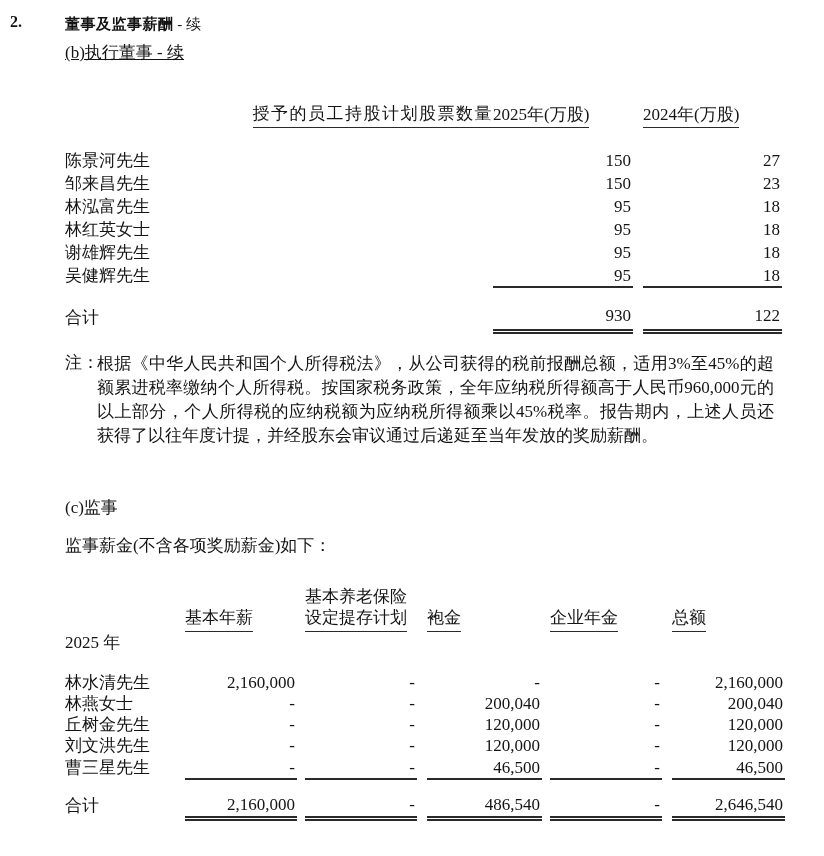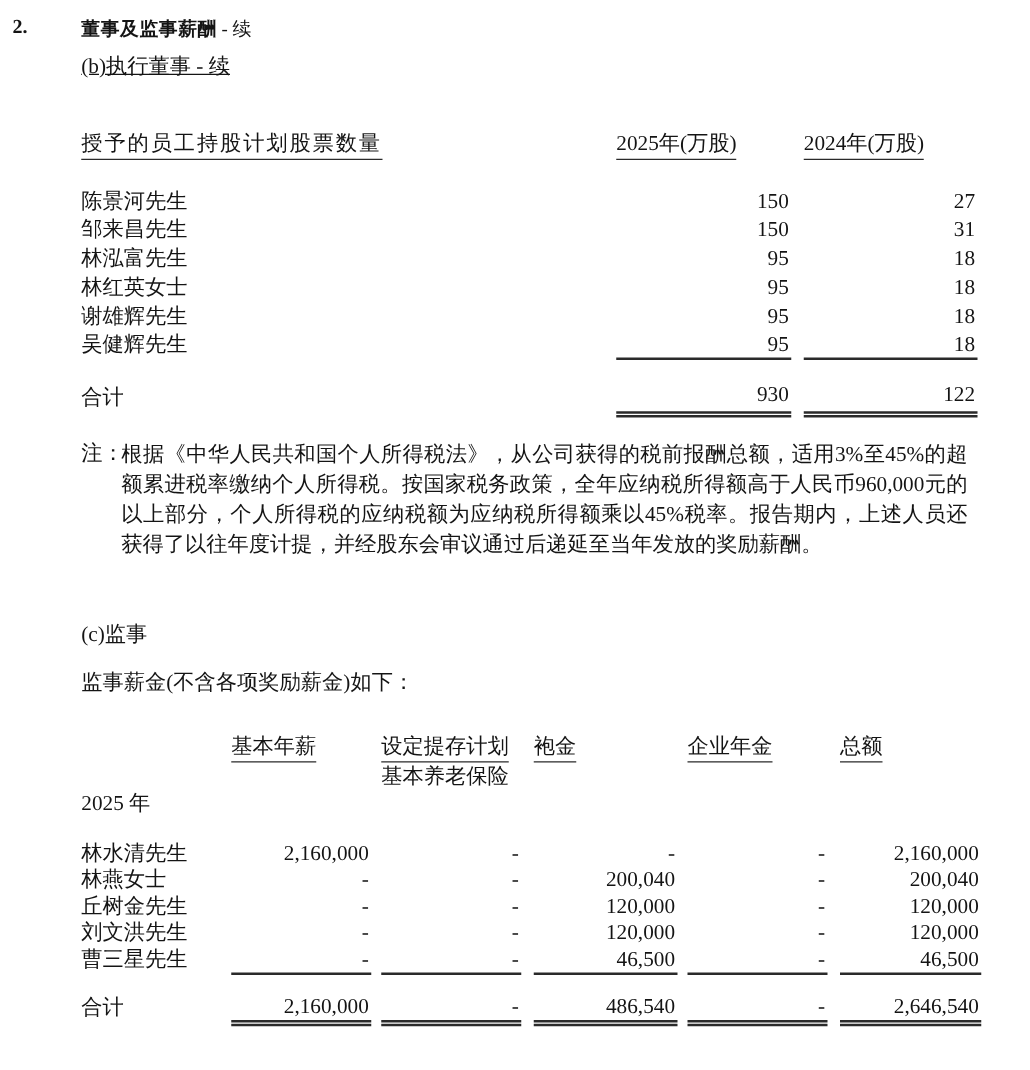--- a/index.html
+++ b/index.html
@@ -37,21 +37,21 @@
   td, th { padding: 0; margin: 0; font-weight: normal; vertical-align: bottom; font-size: 17px; color: var(--text); }
   td.num { text-align: right; padding-right: 2px; font-variant-numeric: lining-nums; }
   th.ctr { text-align: left; }
   .u { display: inline-block; border-bottom: 1px solid var(--rule); padding-bottom: 2px; }
   td.line { border-bottom: 2px solid var(--rule); }
   td.dline { border-bottom: 5px double var(--rule); }
   tr.vmid td { vertical-align: middle; }
 
   
   #esop-table { top: 104px; left: 65px; width: 717px; }
-  #esop-table .hdr-left { text-align: left; }
+  #esop-table .hdr-left { text-align: right; font-family: Liberation Mono, monospace; }
   #esop-table .hdr-left .u { letter-spacing: 1.5px; }
 
   
   #note { top: 352px; left: 65px; width: 727px; }
   #note .note-label { position: absolute; left: 0; top: 0; }
   #note .note-body { margin-left: 32px; width: 677px; text-align: justify; line-height: 24px; }
 
   
   #sup-table { top: 586px; left: 65px; width: 720px; }
 </style>
@@ -90,21 +90,21 @@
     <tr style="height:23px" class="vmid">
       <td>陈景河先生</td>
       <td class="num">150</td>
       <td></td>
       <td class="num">27</td>
     </tr>
     <tr style="height:23px" class="vmid">
       <td>邹来昌先生</td>
       <td class="num">150</td>
       <td></td>
-      <td class="num">31</td>
+      <td class="num">23</td>
     </tr>
     <tr style="height:23px" class="vmid">
       <td>林泓富先生</td>
       <td class="num">95</td>
       <td></td>
       <td class="num">18</td>
     </tr>
     <tr style="height:23px" class="vmid">
       <td>林红英女士</td>
       <td class="num">95</td>
@@ -155,41 +155,41 @@
         <col style="width:10px">
       <col style="width:115px">
         <col style="width:8px">
         <col style="width:112px">
         <col style="width:10px">
         <col style="width:113px">
     </colgroup>
     <tbody>
         <tr style="height:20px">
       <th></th>
+          <th></th>
+          <th></th>
+      <th class="ctr">基本养老保险</th>
+      <th></th>
+          <th></th>
+          <th></th>
+          <th></th>
+          <th></th>
+          <th></th>
+    </tr>
+    <tr style="height:20px">
+      <th></th>
       <th class="ctr"><span class="u">基本年薪</span></th>
       <th></th>
       <th class="ctr"><span class="u">设定提存计划</span></th>
       <th></th>
       <th class="ctr"><span class="u">袍金</span></th>
       <th></th>
       <th class="ctr"><span class="u">企业年金</span></th>
       <th></th>
       <th class="ctr"><span class="u">总额</span></th>
-    </tr>
-    <tr style="height:20px">
-      <th></th>
-          <th></th>
-          <th></th>
-      <th class="ctr">基本养老保险</th>
-      <th></th>
-          <th></th>
-          <th></th>
-          <th></th>
-          <th></th>
-          <th></th>
     </tr>
     <tr style="height:22px">
       <td>2025 年</td>
       <td></td>
           <td></td>
           <td></td>
           <td></td>
           <td></td>
           <td></td>
           <td></td>

